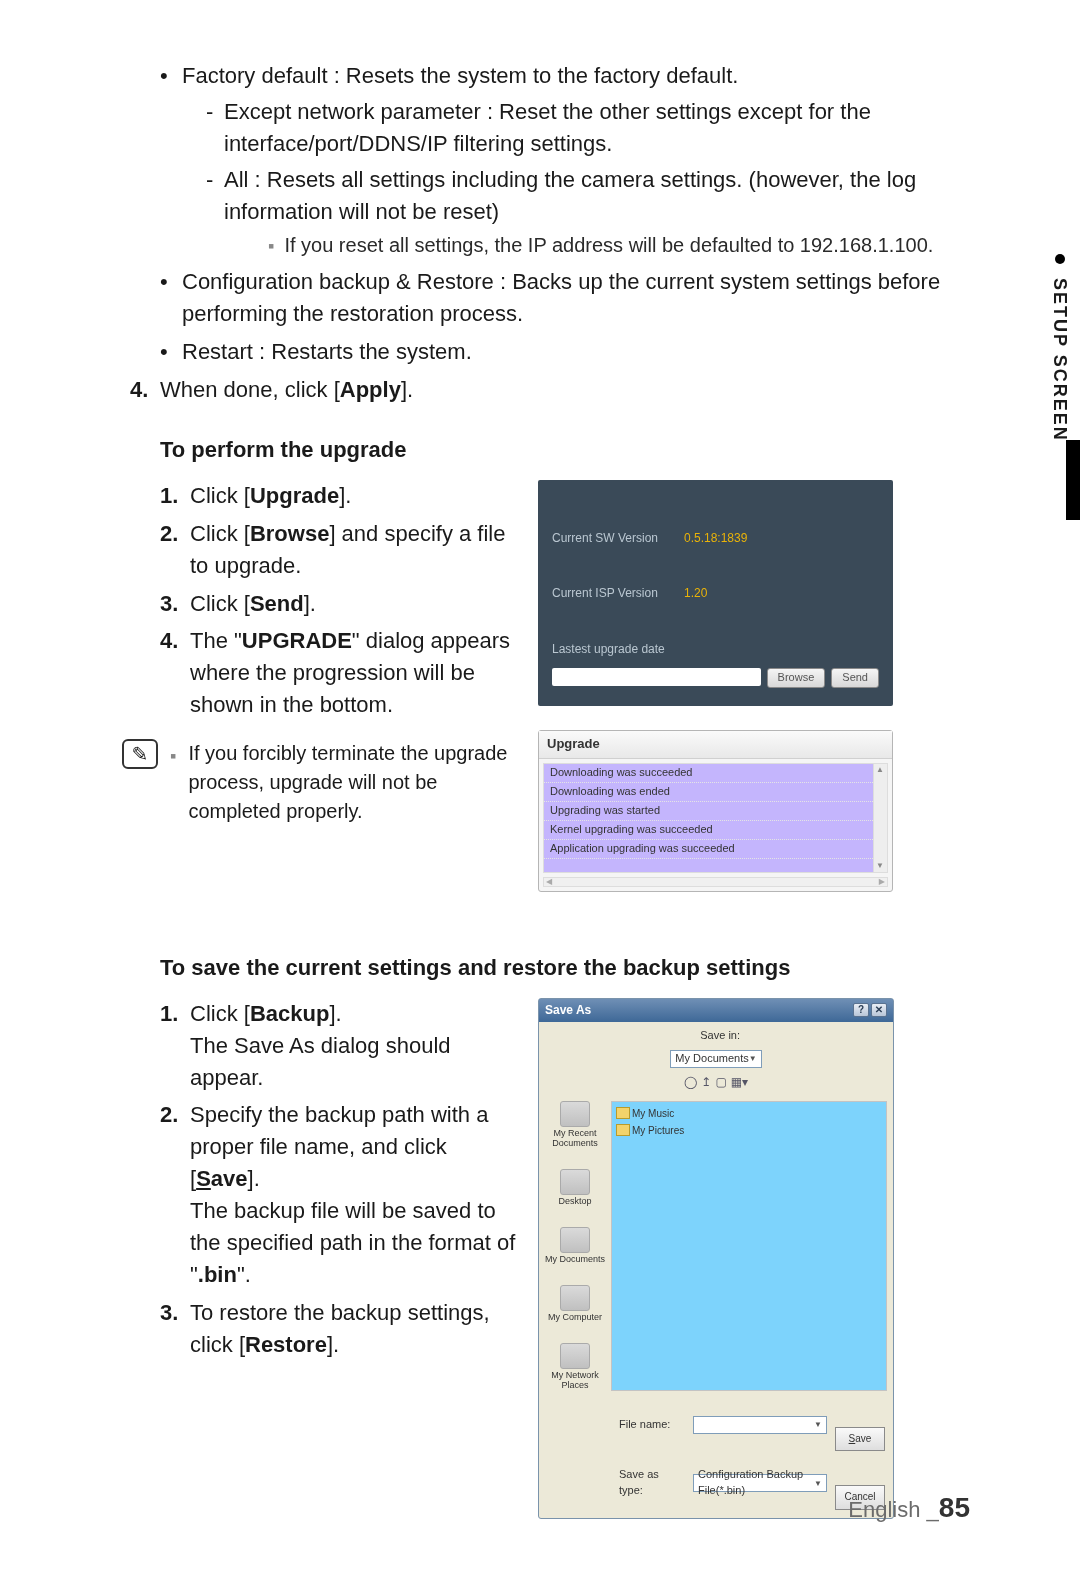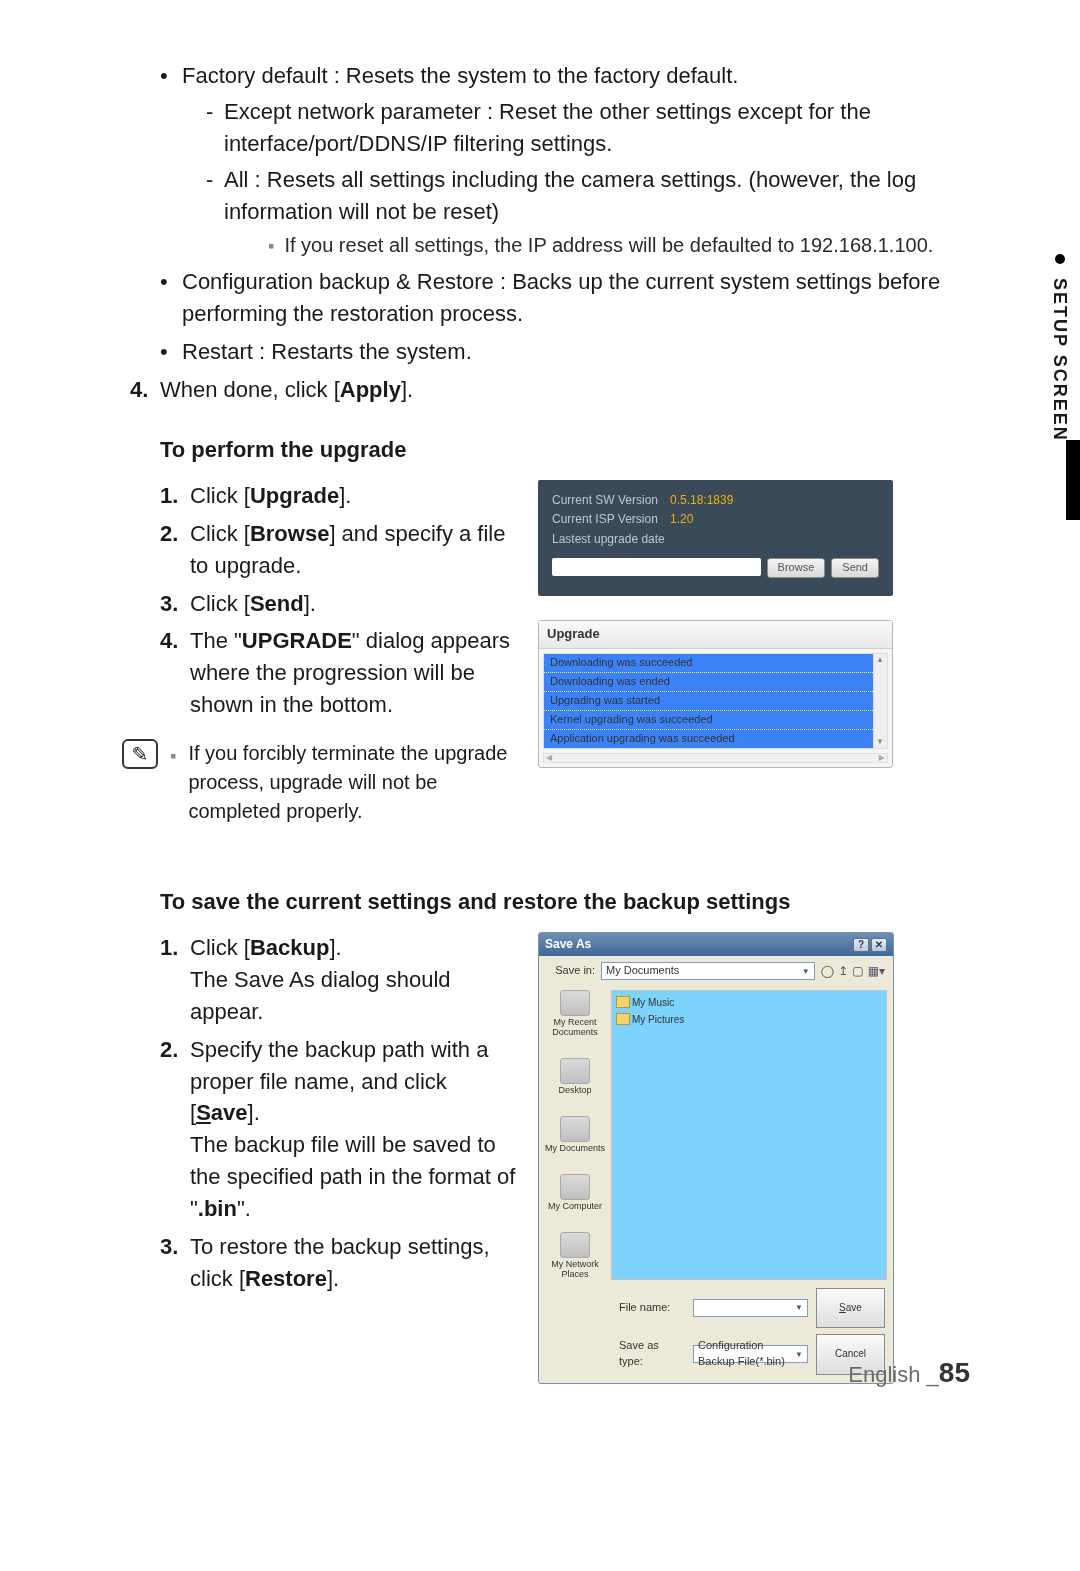--- a/index.html
+++ b/index.html
@@ -79,21 +79,21 @@
 
   
   .shot-upgrade { width: 355px; }
   .shot-upgrade .dark {
     background: #3a4a58;
     color: #c7d2da;
     padding: 12px 14px 18px 14px;
     font-size: 12px;
     border-radius: 2px;
   }
-  .shot-upgrade .dark .line { display: flex; margin-bottom: 2px; }
+  .shot-upgrade .dark .line { display: flex; gap: 14px; margin-bottom: 2px; margin-top: 38px; }
   .shot-upgrade .dark .lbl { width: 118px; color: #bac7d1; }
   .shot-upgrade .dark .val { color: #eab308; }
   .shot-upgrade .dark .inputrow { display: flex; gap: 6px; margin-top: 10px; }
   .shot-upgrade .dark .ipt {
     flex: 1; background: #fff; height: 18px; border-radius: 2px;
   }
   .shot-upgrade .dark .btn {
     background: linear-gradient(#f5f5f5,#d8d8d8);
     border: 1px solid #8a8a8a;
     color: #555; font-size: 11px; padding: 1px 10px; border-radius: 3px;
@@ -105,22 +105,22 @@
     border-radius: 3px;
     background: #f5f5f5;
   }
   .shot-upgrade .panel .title {
     font-size: 13px; font-weight: bold; color: #333;
     padding: 4px 8px;
     border-bottom: 1px solid #d0d0d0;
     background: linear-gradient(#fafafa,#e8e8e8);
   }
   .shot-upgrade .panel .body {
-    background: #3b82f6; margin: 4px; border: 1px solid #ddd;
-    height: 96px; overflow: hidden; position: relative;
+    background: #c4b5fd; margin: 4px; border: 1px solid #ddd;
+    height: 110px; overflow: hidden; position: relative;
   }
   .shot-upgrade .panel .body .ln {
     font-size: 11px; color: #333; padding: 1px 6px; border-bottom: 1px dotted #e5e5e5;
   }
   .shot-upgrade .panel .scroll {
     position: absolute; right: 0; top: 0; width: 14px; height: 100%;
     background: #eee; border-left: 1px solid #ddd;
   }
   .shot-upgrade .panel .scroll::before {
     content: "▲"; position: absolute; top: 0; left: 2px; font-size: 8px; color: #888;
@@ -155,21 +155,21 @@
     color: #fff; font-size: 12px; font-weight: bold;
     padding: 3px 6px;
     display: flex; justify-content: space-between; align-items: center;
   }
   .shot-saveas .titlebar .wbtns { display: flex; gap: 2px; }
   .shot-saveas .titlebar .wbtn {
     width: 16px; height: 14px; background: linear-gradient(#e8edf5,#b9c6d8);
     border: 1px solid #5a7290; font-size: 10px; color: #2a3d55;
     text-align: center; line-height: 12px; border-radius: 2px;
   }
-  .shot-saveas .toprow { display: flex; align-items: center; gap: 6px; padding: 6px 8px; }
+  .shot-saveas .toprow { display: flex; align-items: center; gap: 6px; padding: 6px 8px; flex-direction: column; }
   .shot-saveas .toprow .lbl { width: 48px; text-align: right; }
   .shot-saveas .toprow .combo {
     flex: 1; background: #fff; border: 1px solid #7f9db9; height: 18px;
     display: flex; align-items: center; padding: 0 4px; justify-content: space-between;
   }
   .shot-saveas .toprow .combo .arrow { font-size: 8px; color: #555; }
   .shot-saveas .toprow .toolbtns { display: flex; gap: 4px; color: #556; font-size: 12px; }
 
   .shot-saveas .main { display: flex; }
   .shot-saveas .places {
@@ -192,22 +192,22 @@
 
   .shot-saveas .bottom { padding: 4px 8px 8px 80px; display: flex; flex-direction: column; gap: 6px; }
   .shot-saveas .brow { display: flex; align-items: center; gap: 8px; }
   .shot-saveas .brow .blbl { width: 66px; text-align: left; }
   .shot-saveas .brow .binput {
     flex: 1; background: #fff; border: 1px solid #7f9db9; height: 18px;
     display: flex; align-items: center; padding: 0 4px; justify-content: space-between;
   }
   .shot-saveas .brow .binput .arrow { font-size: 8px; color: #555; }
   .shot-saveas .brow .bbtn {
-    width: 69px; background: linear-gradient(#fafafa,#dedede);
-    border: 1px solid #8a8a8a; font-size: 10px; text-align: center; padding: 12px 0;
+    width: 50px; background: linear-gradient(#fafafa,#dedede);
+    border: 1px solid #8a8a8a; font-size: 10px; text-align: center; padding: 4px 0; margin-top: 28px;
   }
 
   .note-icon-box {
     width: 36px; height: 30px; border: 2px solid #333; border-radius: 6px;
     display: flex; align-items: center; justify-content: center; font-size: 20px;
     flex-shrink: 0;
   }
 
   .footer-pg {
     position: absolute; bottom: 50px; right: 110px;

